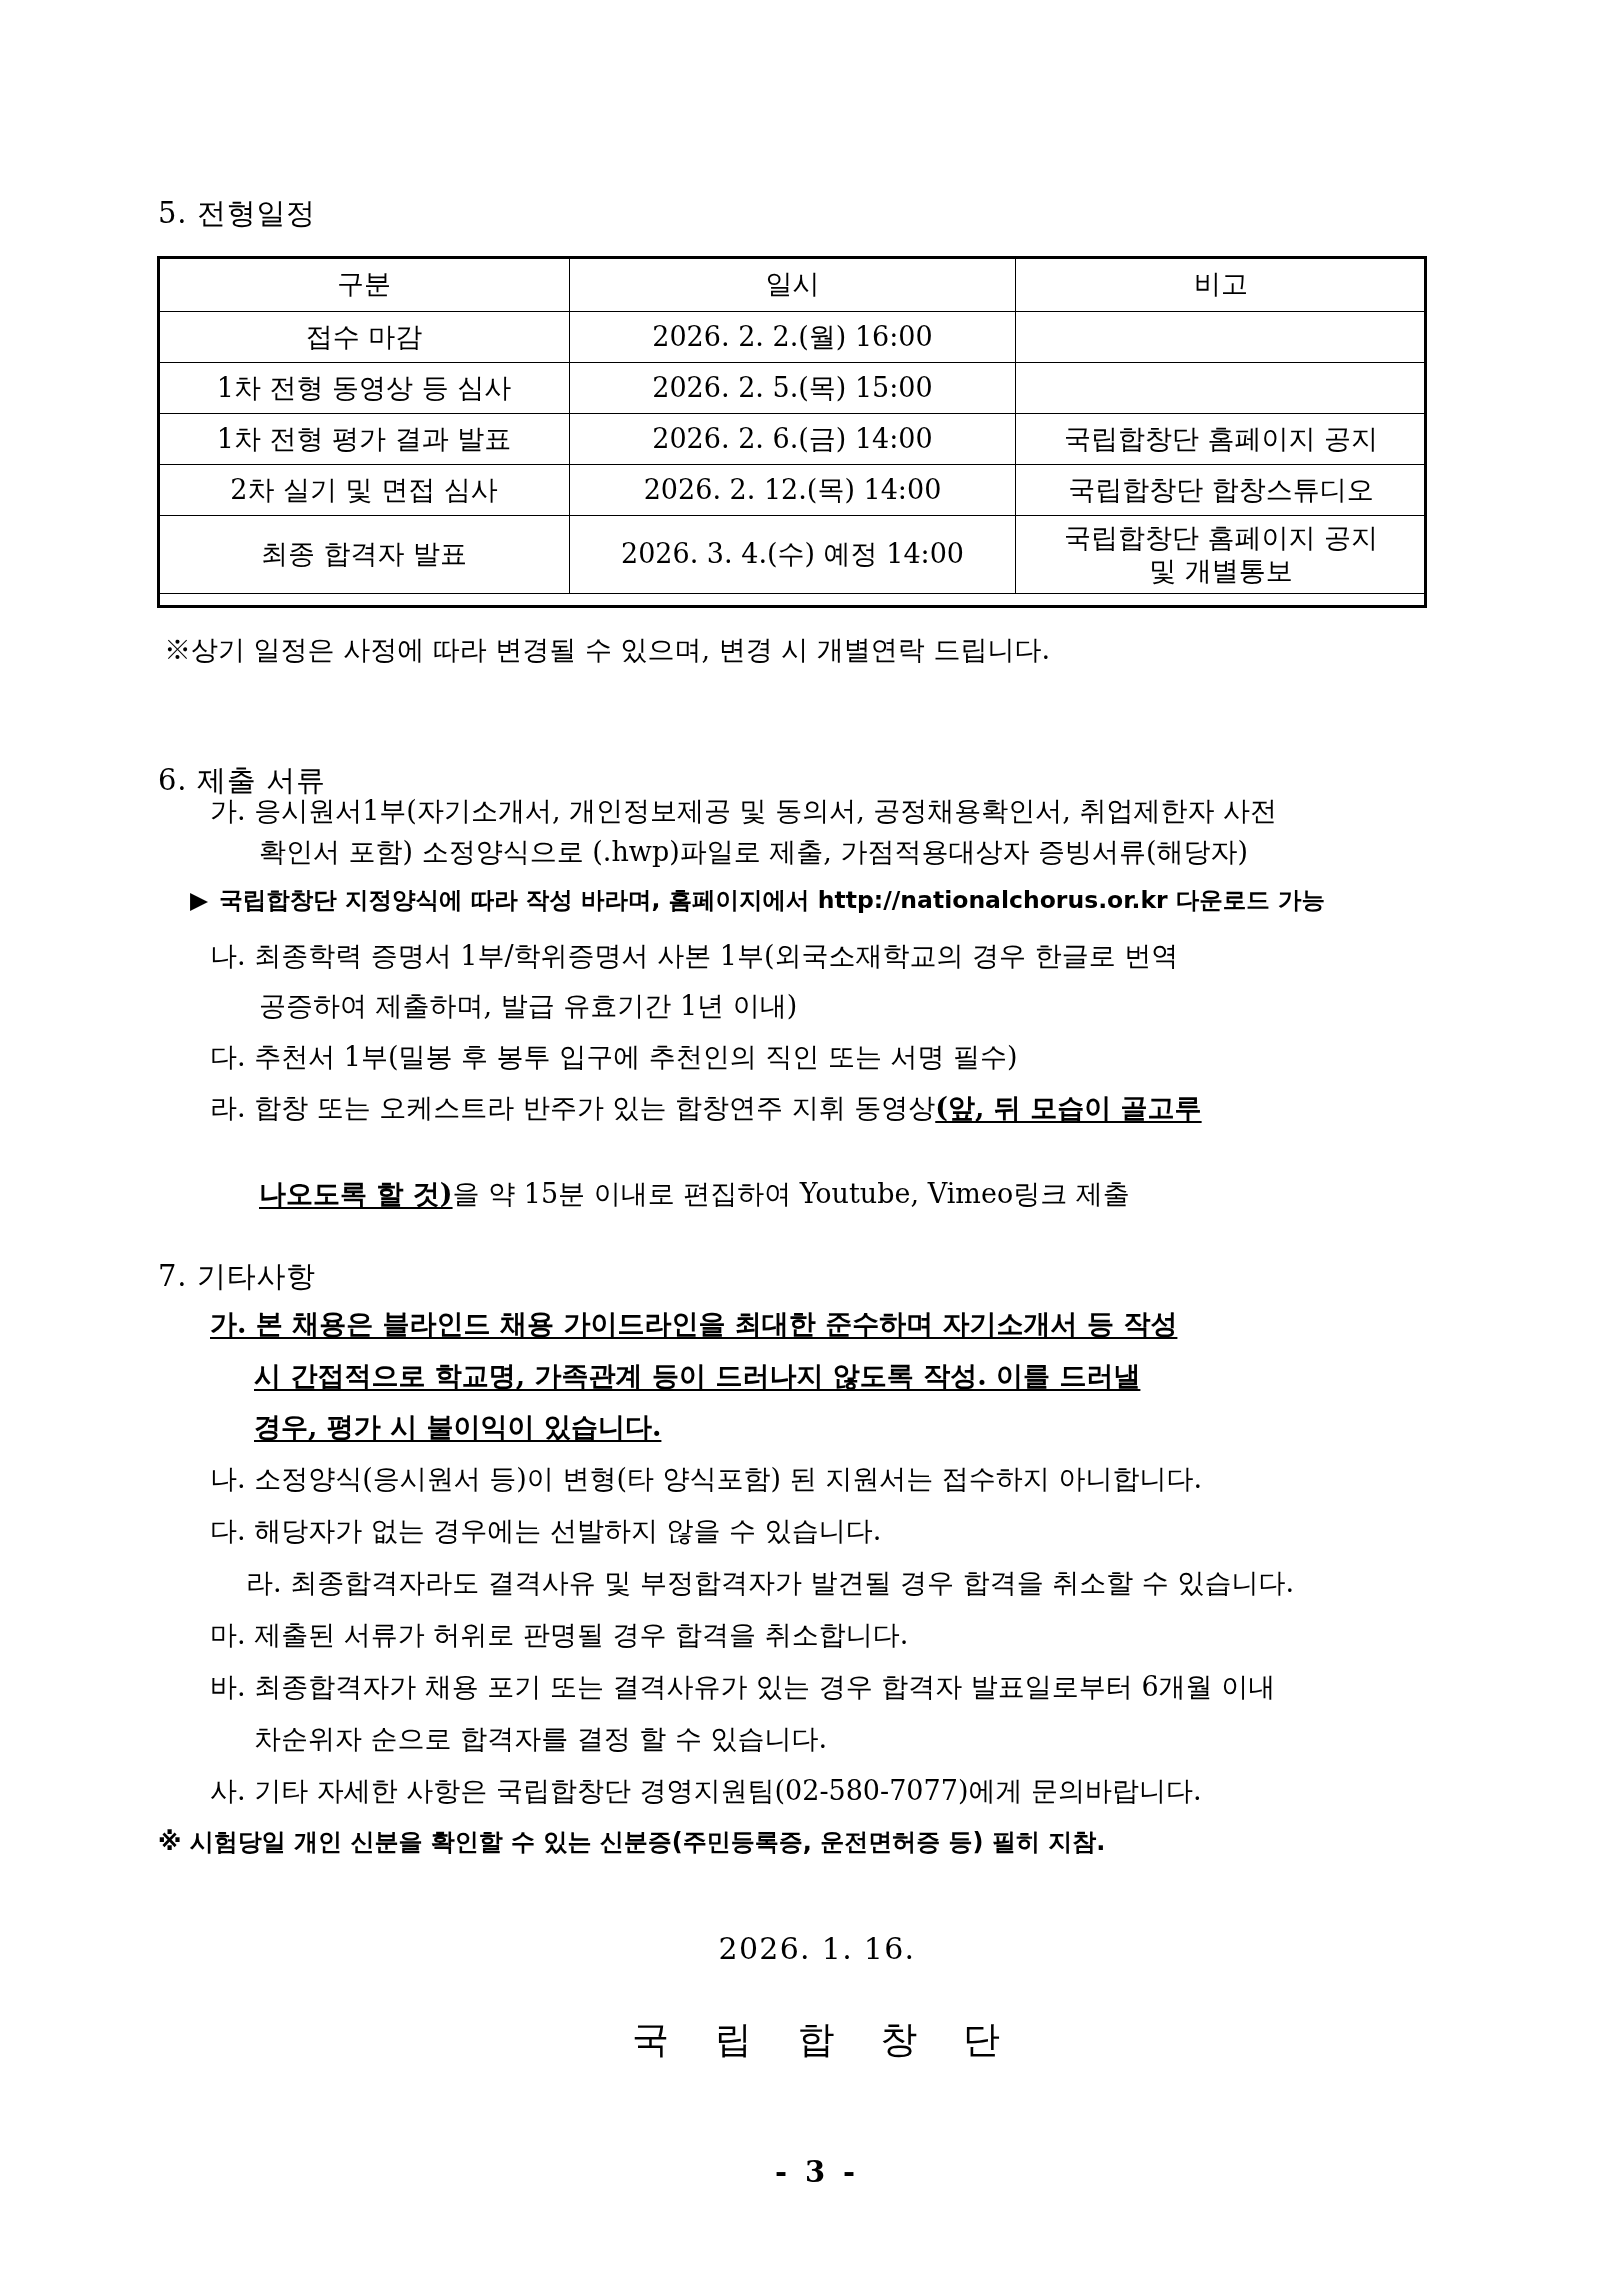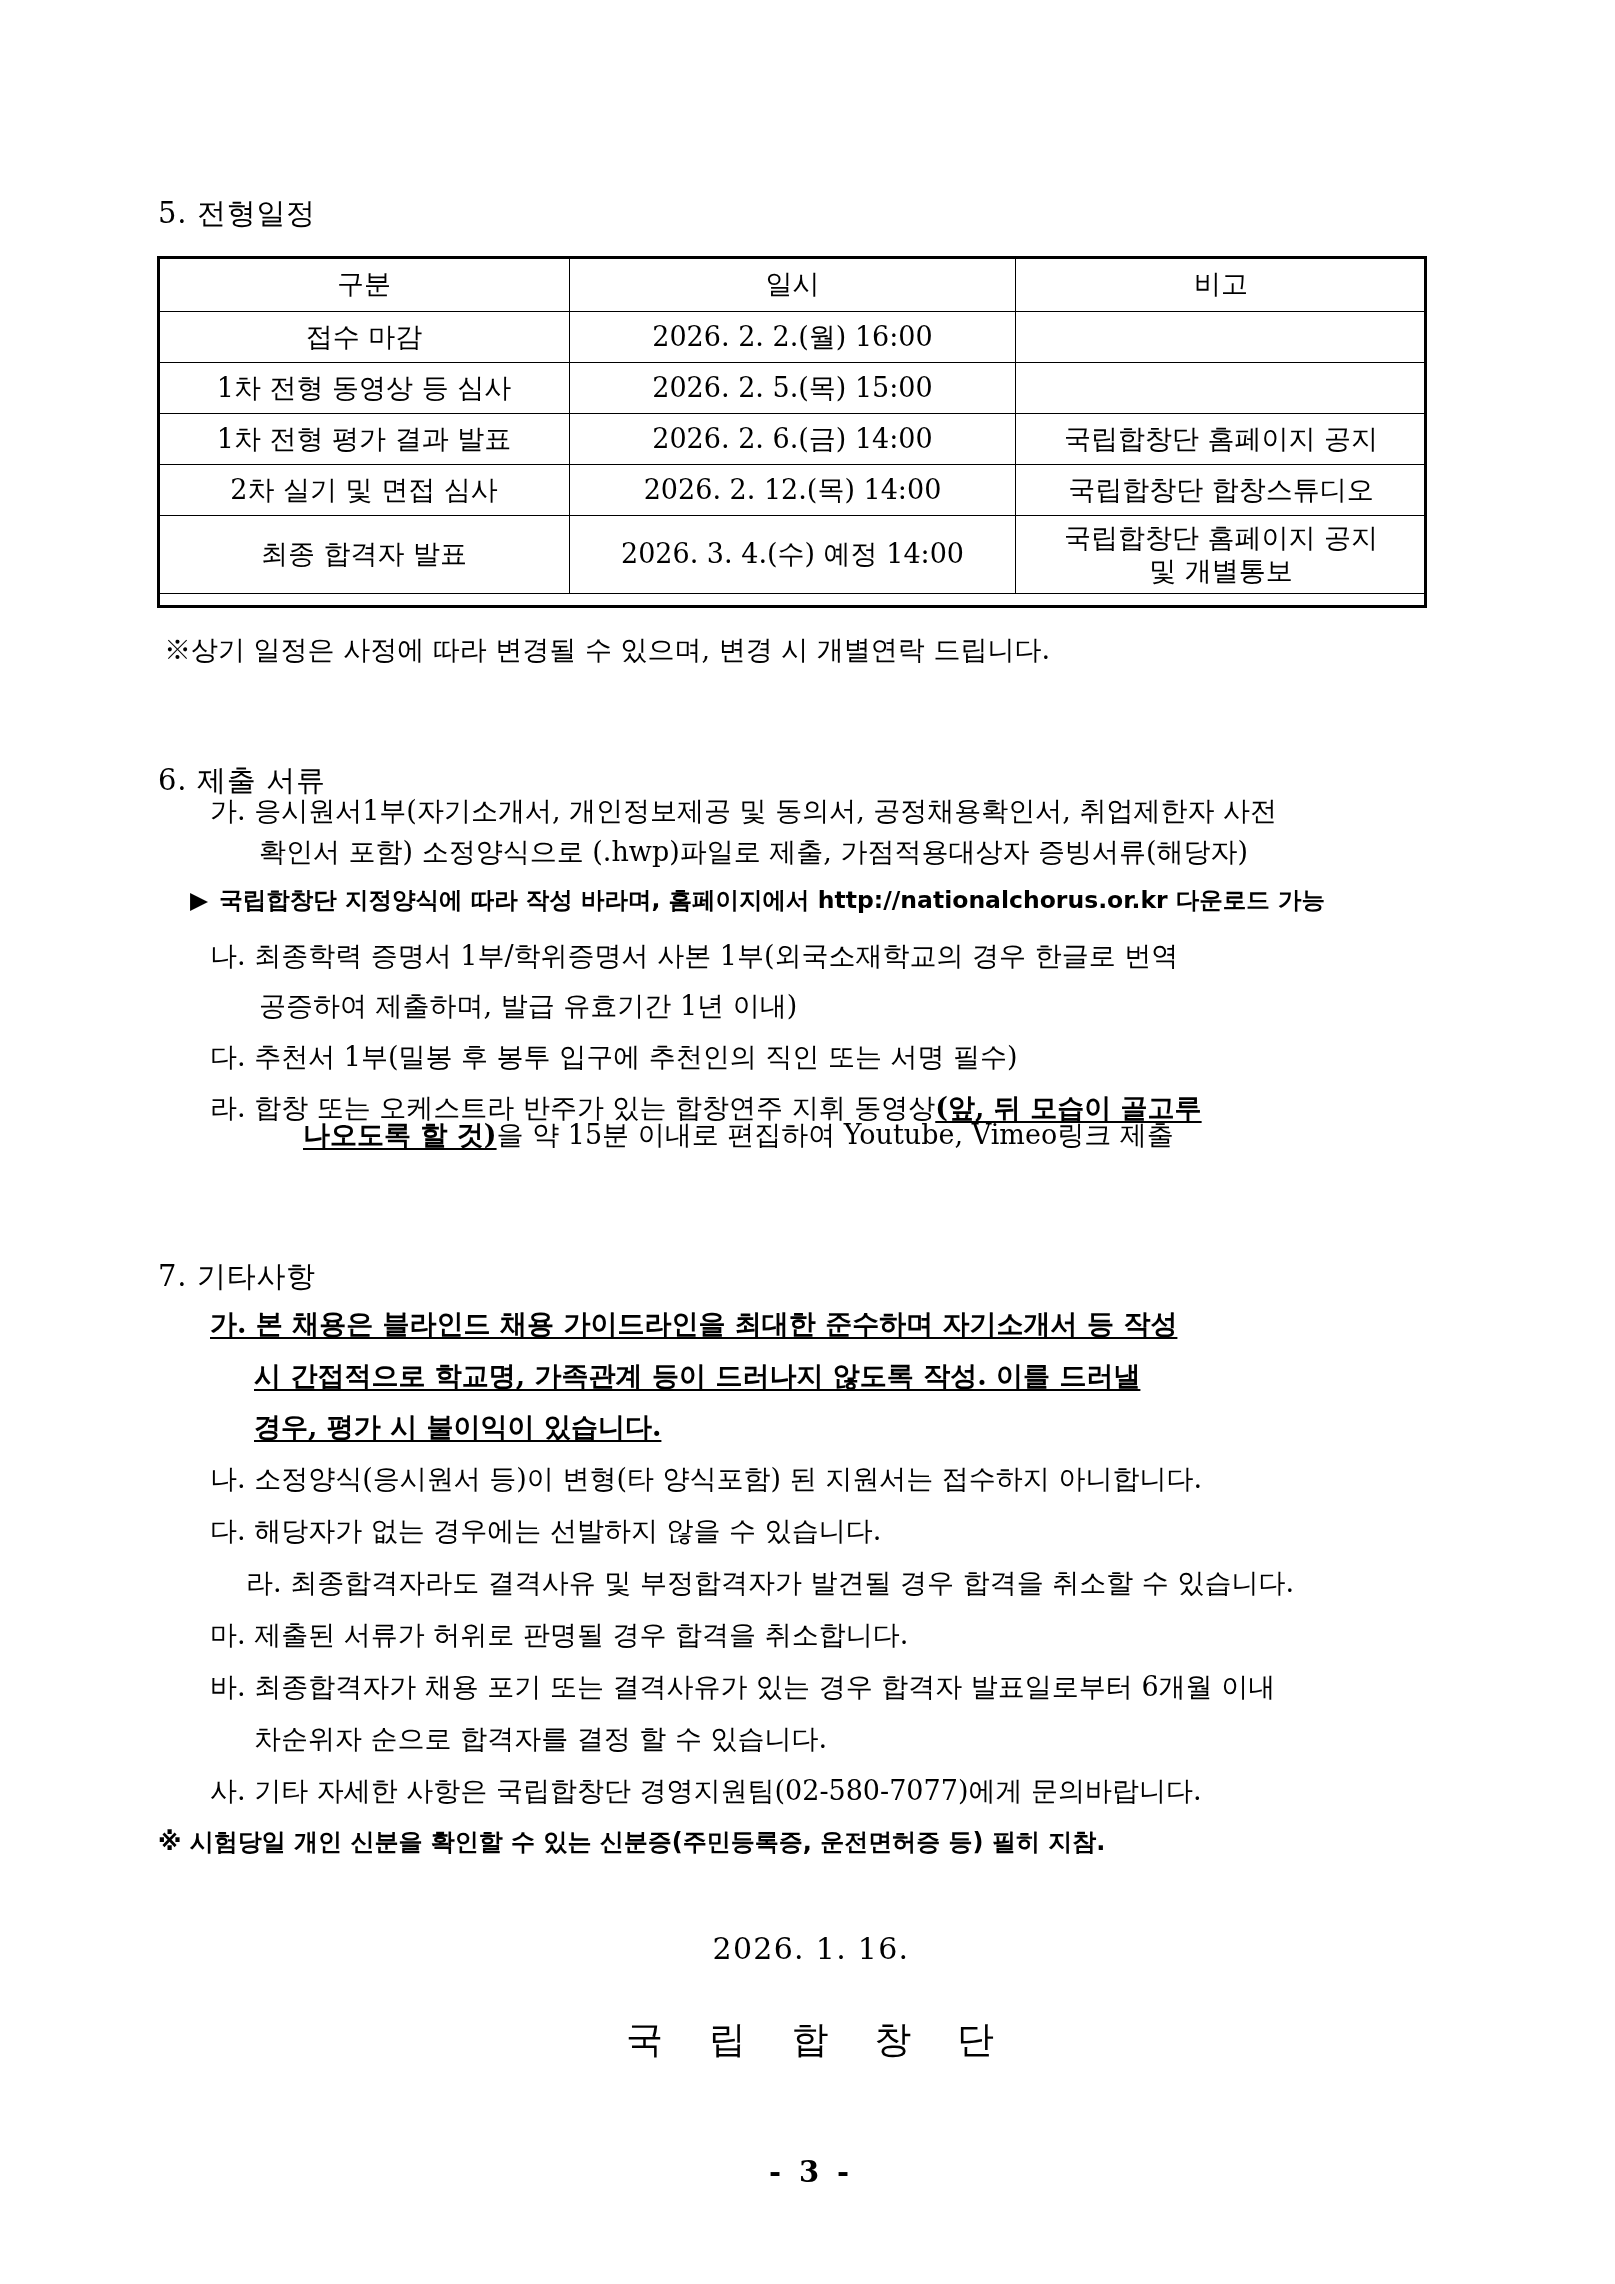--- a/index.html
+++ b/index.html
@@ -16,21 +16,21 @@
     color: #000000;
     -webkit-font-smoothing: antialiased;
   }
 
   .page {
     position: absolute;
     left: 0; top: 0;
     width: 1616px;
     height: 2284px;
     box-sizing: border-box;
-    padding: 3px;
+    padding: 9px;
   }
 
   
   .sec-head {
     position: absolute;
     font-size: 29px;
     letter-spacing: 0.7px;
     white-space: nowrap;
   }
   .para {
@@ -170,21 +170,21 @@
   </div>
 
   <div class="para" style="left:210px; top:942px;">나. 최종학력 증명서 1부/학위증명서 사본 1부(외국소재학교의 경우 한글로 번역</div>
   <div class="para" style="left:259px; top:992px;">공증하여 제출하며, 발급 유효기간 1년 이내)</div>
 
   <div class="para" style="left:210px; top:1043px;">다. 추천서 1부(밀봉 후 봉투 입구에 추천인의 직인 또는 서명 필수)</div>
 
   <div class="para" style="left:210px; top:1094px;">
     <span>라. 합창 또는 오케스트라 반주가 있는 합창연주 지휘 동영상</span><span class="b u">(앞, 뒤 모습이 골고루</span>
   </div>
-  <div class="para" style="left:259px; top:1121px;margin-left:44px;">
+  <div class="para" style="left:259px; top:1180px;">
     <span class="b u">나오도록 할 것)</span><span>을 약 15분 이내로 편집하여 Youtube, Vimeo링크 제출</span>
   </div>
 
   <div class="sec-head" style="left:158px; top:1257px;">7. 기타사항</div>
 
   <div class="para b u" style="left:210px; top:1310px;">가. 본 채용은 블라인드 채용 가이드라인을 최대한 준수하며 자기소개서 등 작성</div>
   <div class="para b u" style="left:254px; top:1362px;">시 간접적으로 학교명, 가족관계 등이 드러나지 않도록 작성. 이를 드러낼</div>
   <div class="para b u" style="left:254px; top:1413px;">경우, 평가 시 불이익이 있습니다.</div>
 
   <div class="para" style="left:210px; top:1517px;">다. 해당자가 없는 경우에는 선발하지 않을 수 있습니다.</div>

